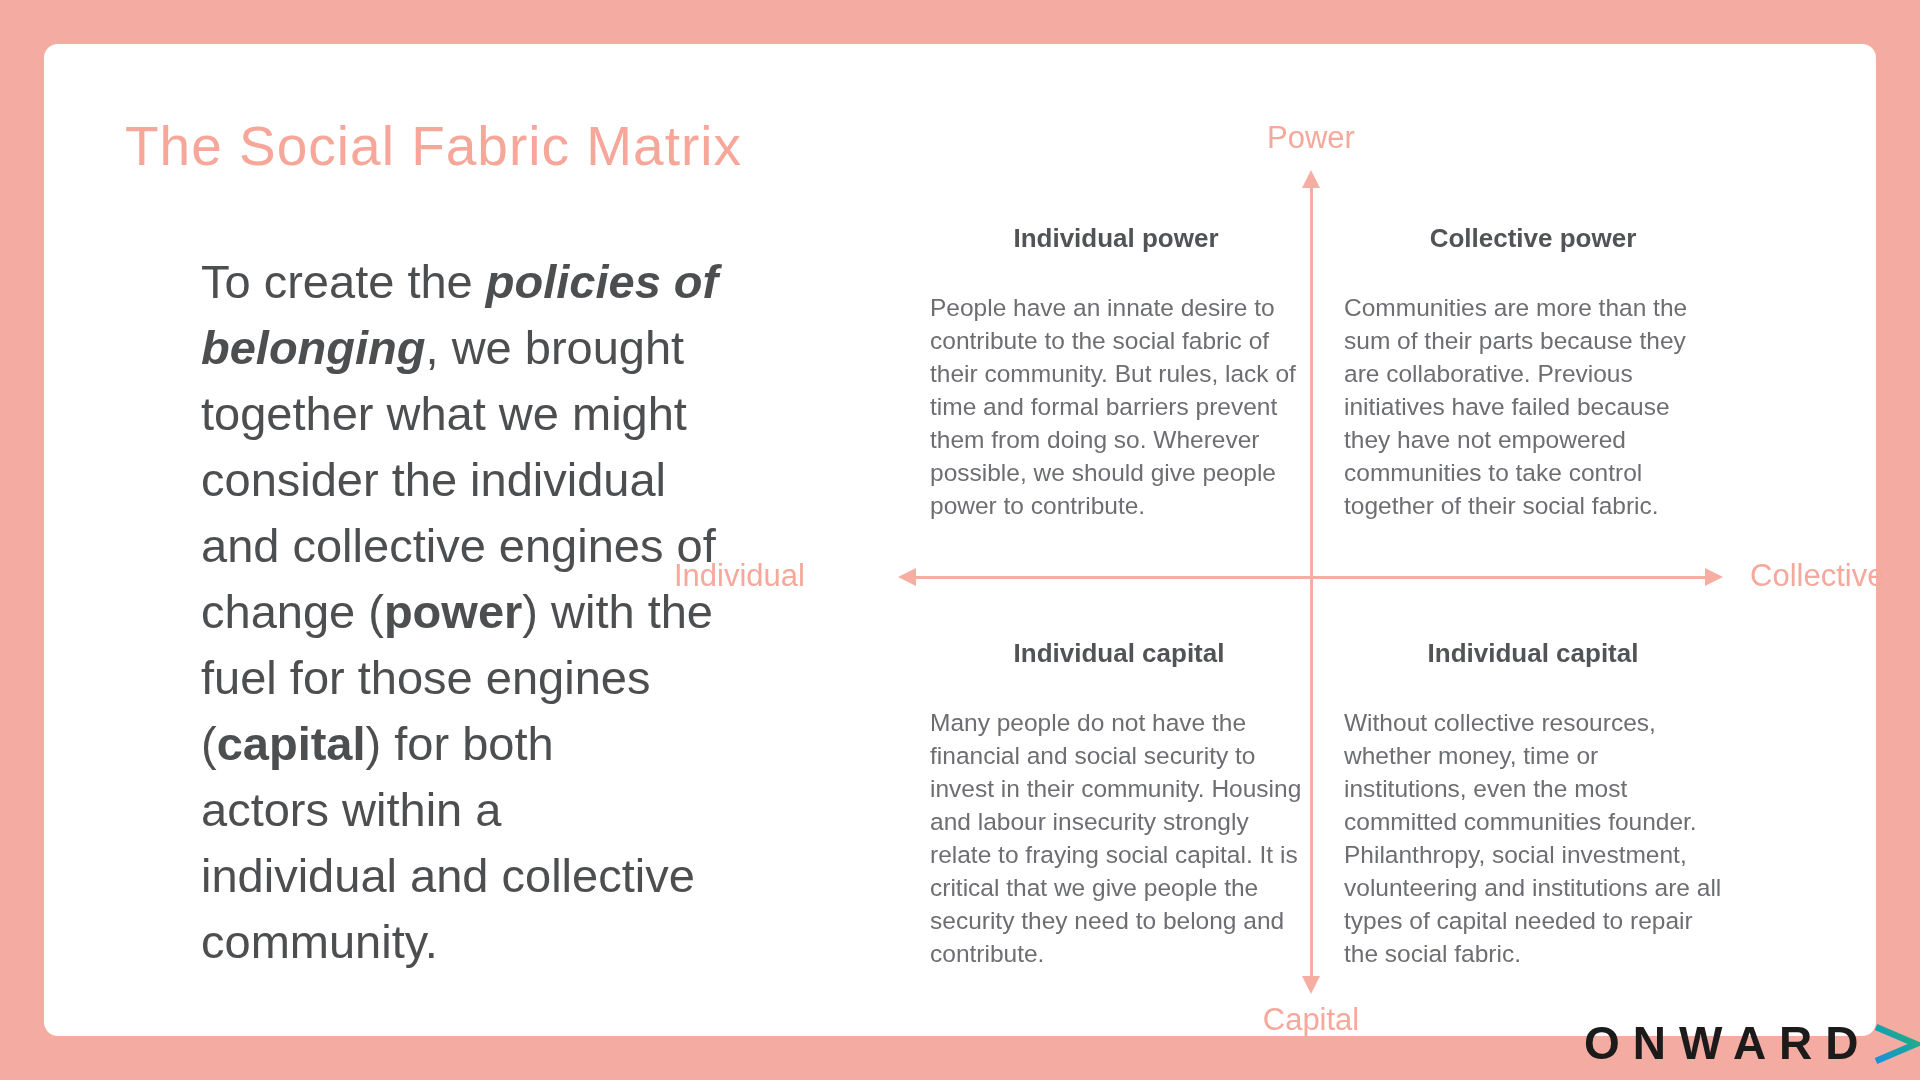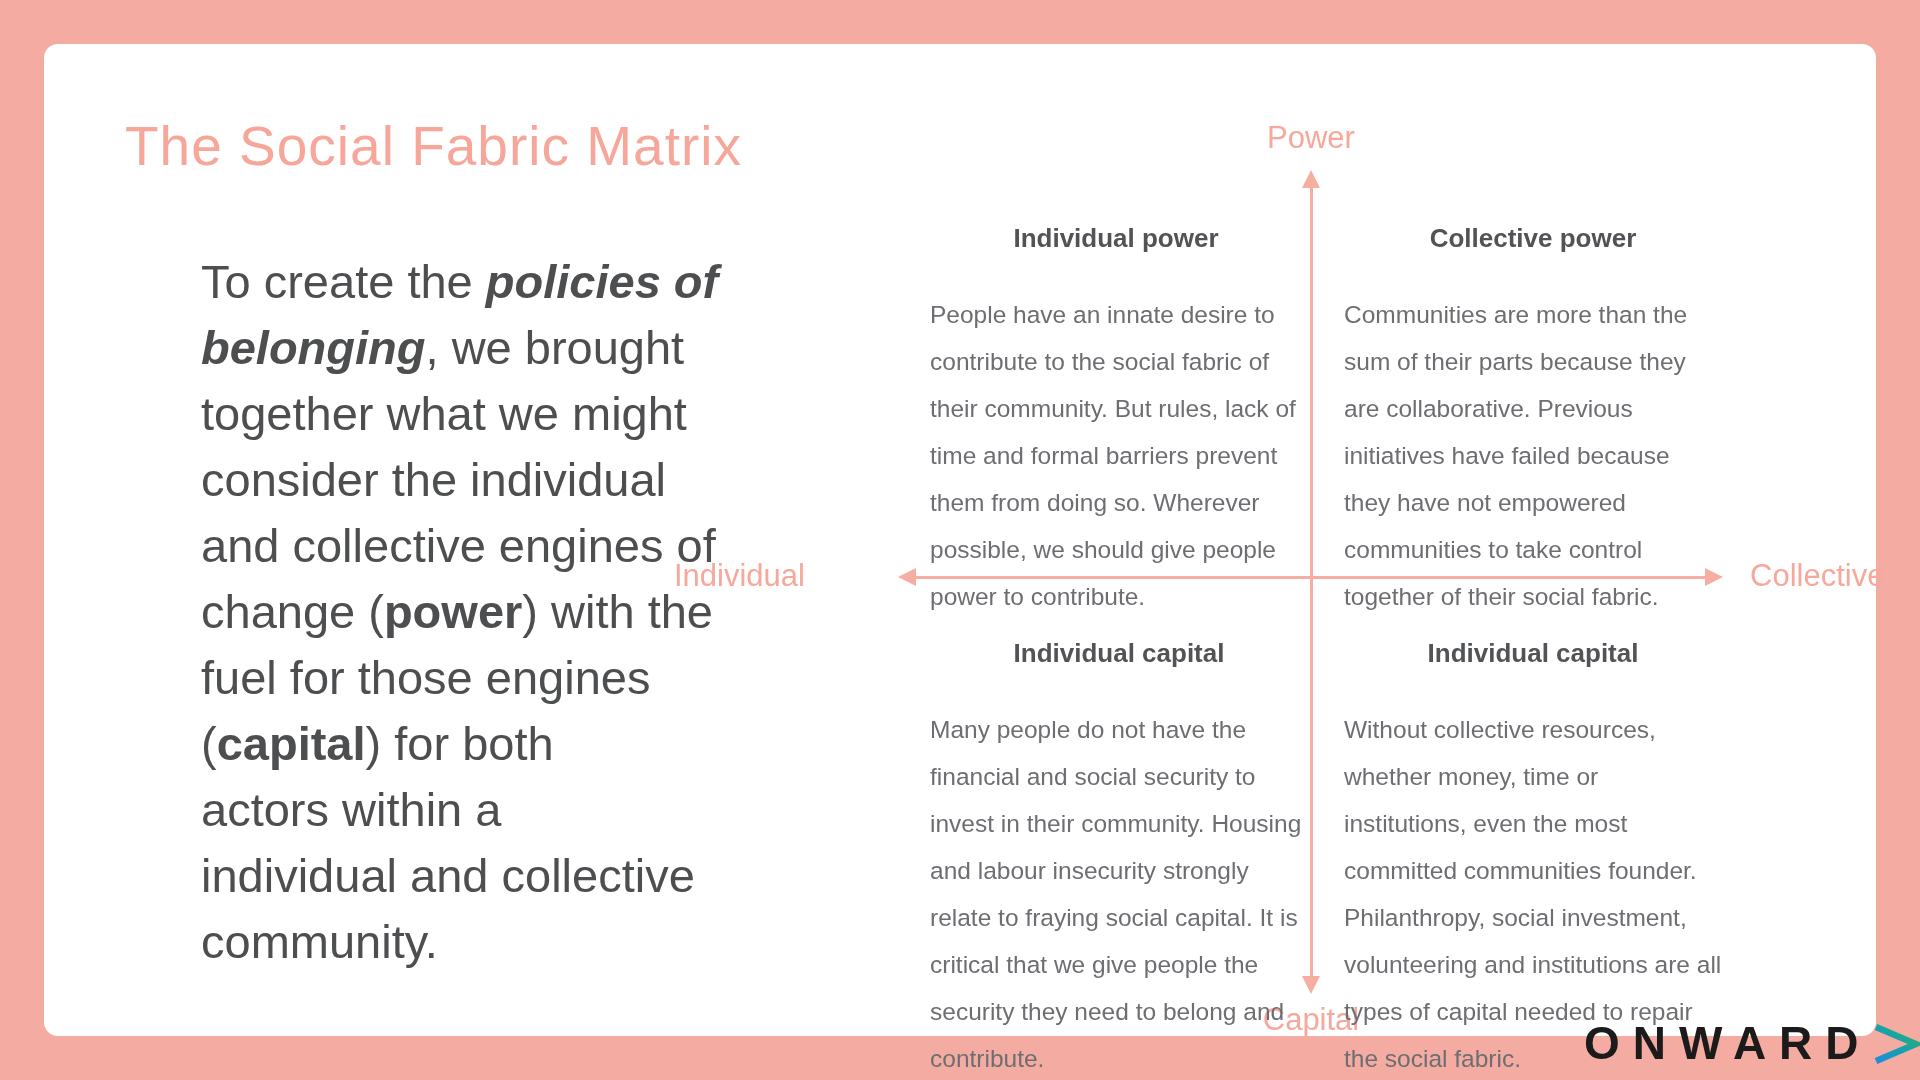--- a/index.html
+++ b/index.html
@@ -38,21 +38,21 @@
   .axis-bottom { left:1167px; top:958px; width:200px; text-align:center; }
   .axis-left   { left:630px;  top:514px; width:200px; text-align:left; }
   .axis-right  { left:1706px; top:514px; width:220px; text-align:left; }
 
   .quad { position:absolute;margin-top:36px; }
   .quad h3 {
     font-size:26px; font-weight:700; color:#515356;
     text-align:center; line-height:34px;
   }
   .quad p {
-    margin-top:36px; font-size:24.5px; line-height:47px; color:#6D6E71; font-weight:400;
+    margin-top:36px; font-size:24.5px; line-height:33px; color:#6D6E71; font-weight:400;
   }
   .q-ip { left:886px;  top:141px; width:372px; }
   .q-cp { left:1300px; top:141px; width:378px; }
   .q-ic { left:886px;  top:556px; width:378px; }
   .q-cc { left:1300px; top:556px; width:378px; }
 
   .logo {
     position:absolute; left:1540px; top:972px;
     display:flex; align-items:center;justify-content:center;
   }

